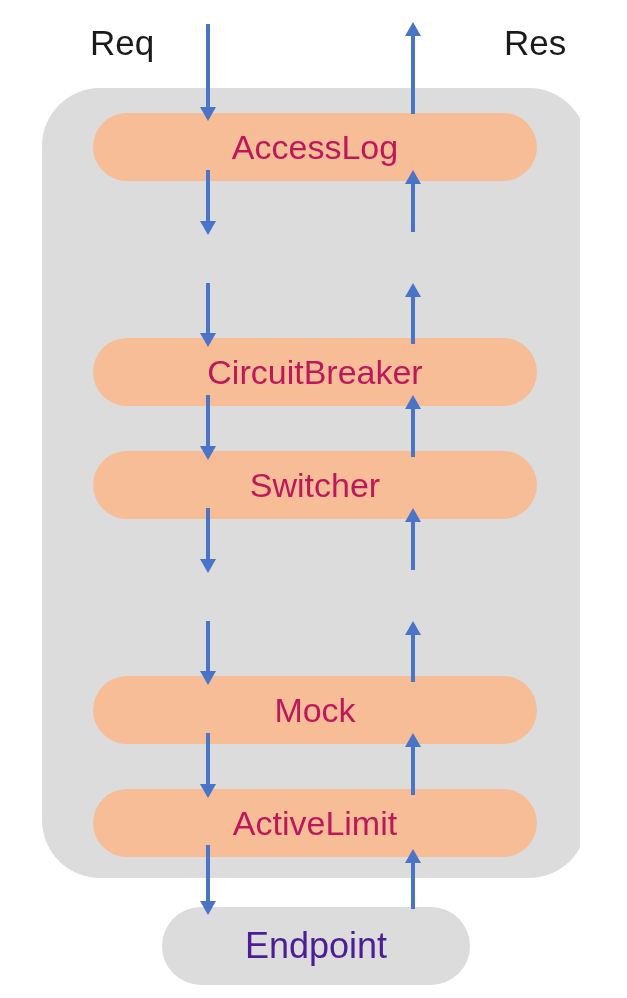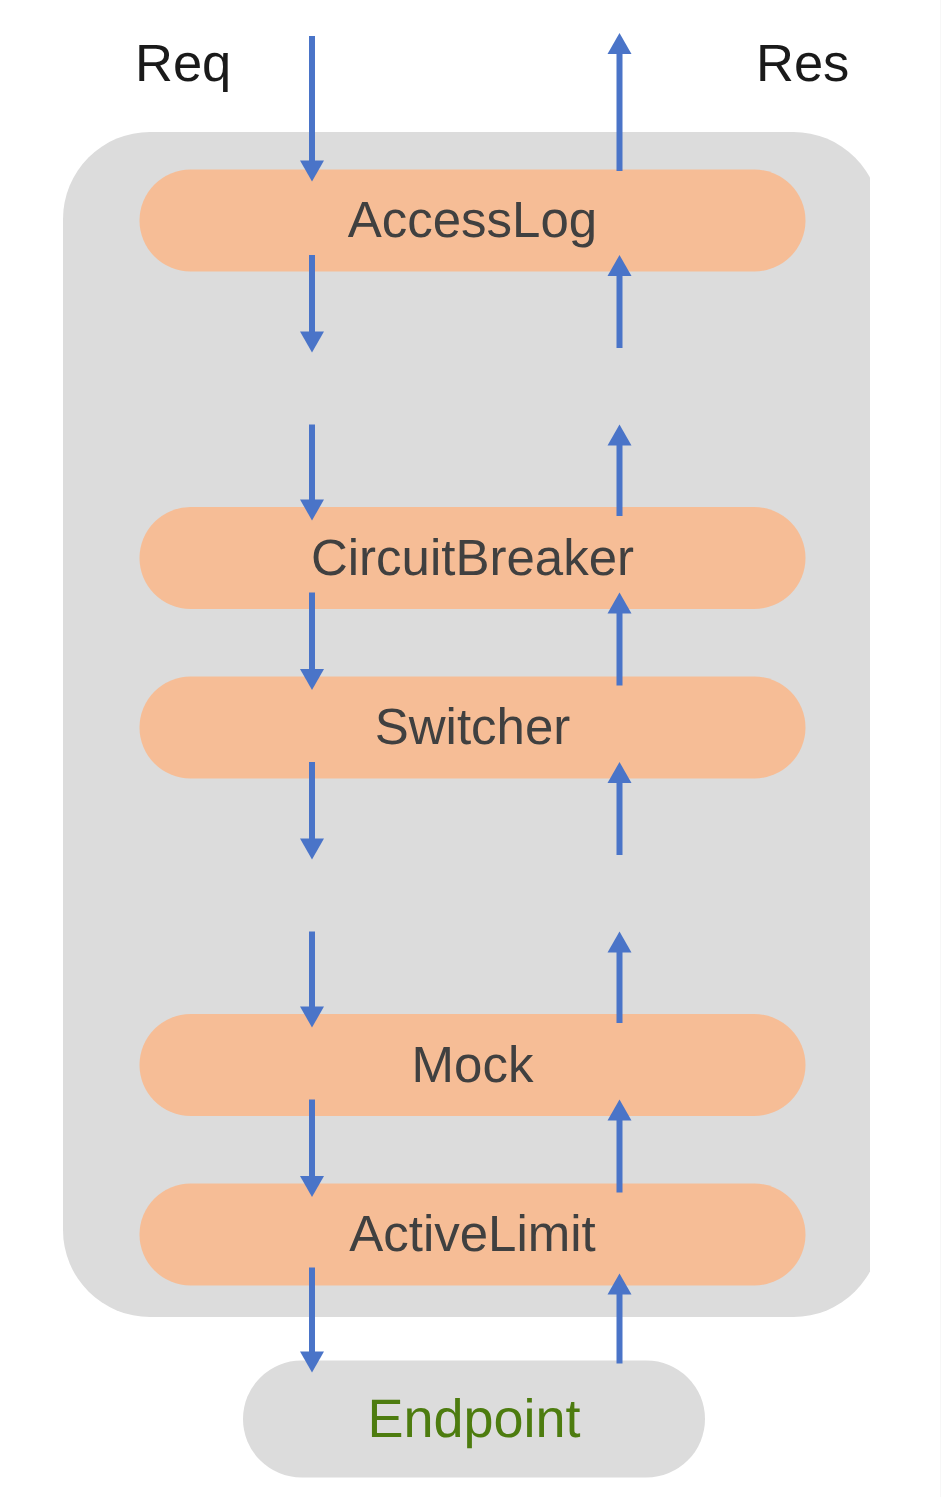--- a/index.html
+++ b/index.html
@@ -35,41 +35,41 @@
     background: var(--container-color, #dcdcdc);
     border-radius: 58px;
     z-index: 1;
   }
 
   .pill {
     position: absolute;
     display: flex;
     align-items: center;
     justify-content: center;
-    color: #404040;
+    color: #be185d;
     white-space: nowrap;
     z-index: 2;
   }
   .pill.middleware {
     left: 93px;
     width: 444px;
     height: 68px;
     border-radius: 34px;
     background: var(--pill-color, #f6bd96);
     font-size: 34px;
   }
   .pill.endpoint {
     left: 162px;
     top: 907px;
     width: 308px;
     height: 78px;
     border-radius: 39px;
     background: var(--container-color, #dcdcdc);
     font-size: 36px;
-    color: #4d7c0f;
+    color: #4c1d95;
   }
 
   .arrow {
     position: absolute;
     width: 0;
     z-index: 3;
   }
   .arrow::before {
     content: "";
     position: absolute;

